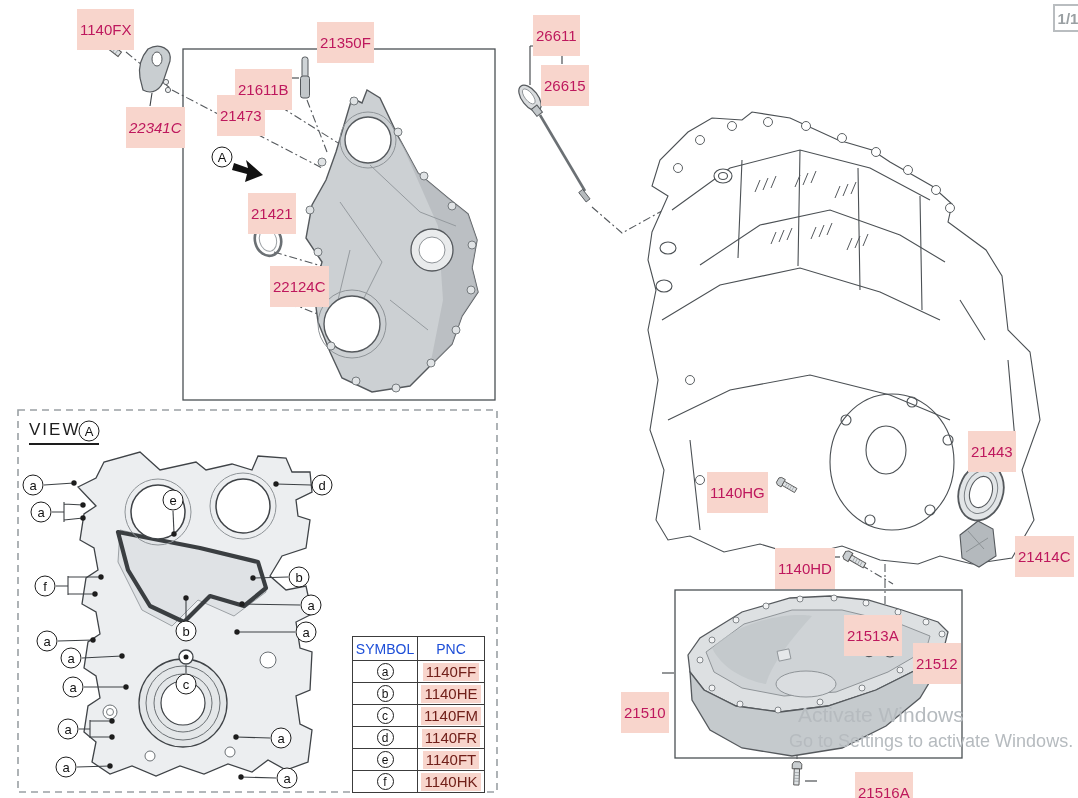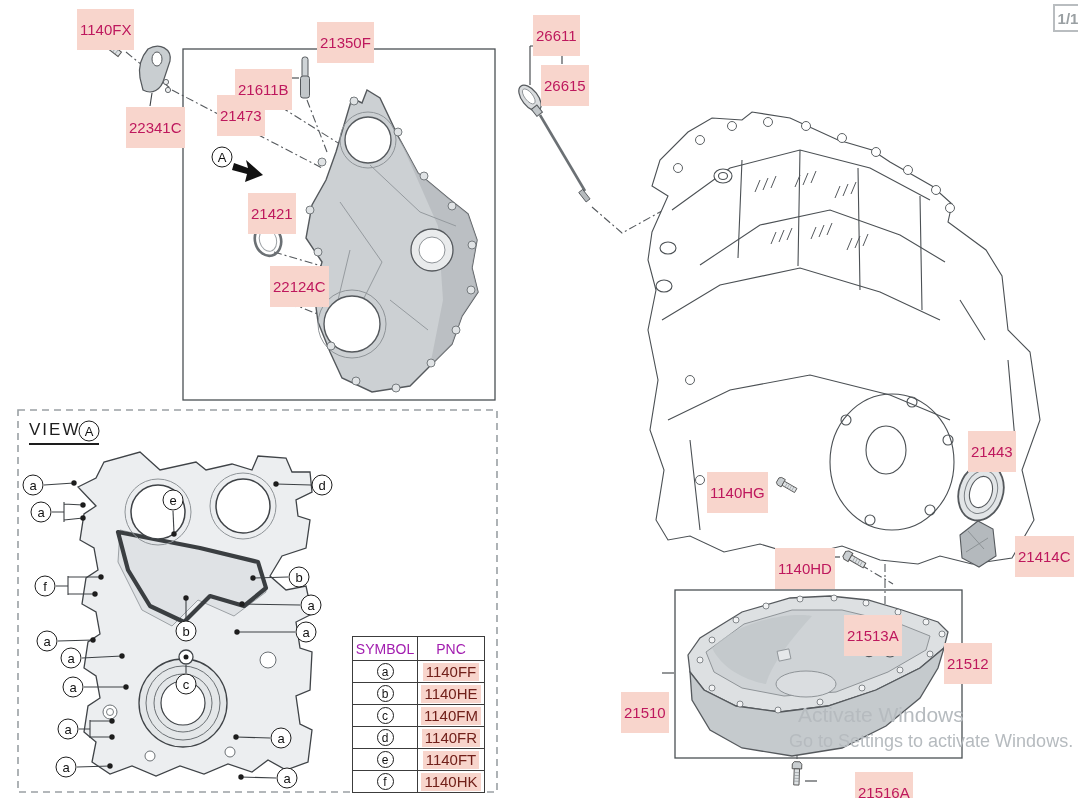--- a/index.html
+++ b/index.html
@@ -17,21 +17,21 @@
   .page-box{position:absolute;left:1053px;top:4px;width:30px;height:28px;border:2px solid #b9bdc0;
     box-sizing:border-box;color:#9aa0a3;font-size:15px;font-weight:bold;display:flex;align-items:center;
     justify-content:center;z-index:3;}
   .wm-brand{position:absolute;left:383px;top:370px;z-index:2;font-size:54px;font-weight:bold;letter-spacing:2px;
     color:rgba(255,255,255,0.05);-webkit-text-stroke:1.6px #a6abae;opacity:.8;white-space:nowrap;}
   .wm-os{position:absolute;z-index:4;color:#b6bbbf;white-space:nowrap;}
   .wm-os1{left:798px;top:703px;font-size:21px;}
   .wm-os2{left:789px;top:731px;font-size:18px;}
   table.symtab{position:absolute;left:352px;top:636px;border-collapse:collapse;z-index:3;background:#fff;}
   table.symtab th,table.symtab td{border:1.4px solid #3c3c3c;text-align:center;padding:0;}
-  table.symtab th{width:64px;height:23px;font-size:14px;font-weight:normal;color:#a21caf;}
+  table.symtab th{width:64px;height:23px;font-size:14px;font-weight:normal;color:#1d4ed8;}
   table.symtab th:last-child{width:66px;}
   table.symtab td{height:21px;font-size:14px;}
   .mini-callout{display:inline-flex;width:17px;height:17px;border:1.3px solid #1d1d1d;border-radius:50%;
     align-items:center;justify-content:center;font-size:12px;color:#111;box-sizing:border-box;vertical-align:middle;}
   .pnc-chip{display:inline-block;background:#f8d5cc;color:#71201a;font-size:15px;padding:0 3px;line-height:18px;}
   svg .sld{stroke:#3c4044;stroke-width:1.1;fill:none;}
   svg .ldr{stroke:#55595d;stroke-width:1.1;fill:none;stroke-dasharray:8 3 2 3;}
   svg .ol{stroke:#4b5054;stroke-width:1.3;fill:none;}
   svg .thin{stroke:#8f9498;stroke-width:.9;fill:none;}
   svg .dot{fill:#1d1d1d;}
@@ -342,29 +342,29 @@
     <span class="rule"></span>
   </div>
 
   <div>
       <div class="part-label" style="left: 77px; top: 9px;">1140FX</div>
       <div class="part-label" style="left: 317px; top: 22px;">21350F</div>
       <div class="part-label" style="left: 527px; top: 15px; margin-left: 6px;">26611</div>
       <div class="part-label" style="left: 541px; top: 65px;">26615</div>
       <div class="part-label" style="left: 235px; top: 69px;">21611B</div>
       <div class="part-label" style="left: 217px; top: 95px;">21473</div>
-      <div class="part-label" style="left: 126px; top: 107px;">22341C</div>
+      <div class="part-label" style="left: 126px; top: 107px; font-style: italic;">22341C</div>
       <div class="part-label" style="left: 248px; top: 193px;">21421</div>
       <div class="part-label" style="left: 263px; top: 266px; margin-left: 7px;">22124C</div>
       <div class="part-label" style="left: 968px; top: 431px;">21443</div>
       <div class="part-label" style="left: 707px; top: 472px;">1140HG</div>
       <div class="part-label" style="left: 1015px; top: 536px;">21414C</div>
       <div class="part-label" style="left: 775px; top: 548px;">1140HD</div>
       <div class="part-label" style="left: 844px; top: 615px;">21513A</div>
-      <div class="part-label" style="left: 913px; top: 643px; margin-left: 31px;">21512</div>
+      <div class="part-label" style="left: 913px; top: 643px;">21512</div>
       <div class="part-label" style="left: 621px; top: 664px; margin-top: 28px;">21510</div>
       <div class="part-label" style="left: 855px; top: 772px;">21516A</div>
     </div>
   <div>
       <div class="callout" style="left: 222px; top: 157px;">A</div>
       <div class="callout" style="left: 89px; top: 431px;">A</div>
       <div class="callout" style="left: 33px; top: 485px;">a</div>
       <div class="callout" style="left: 41px; top: 512px;">a</div>
       <div class="callout" style="left: 173px; top: 500px;">e</div>
       <div class="callout" style="left: 322px; top: 485px;">d</div>

